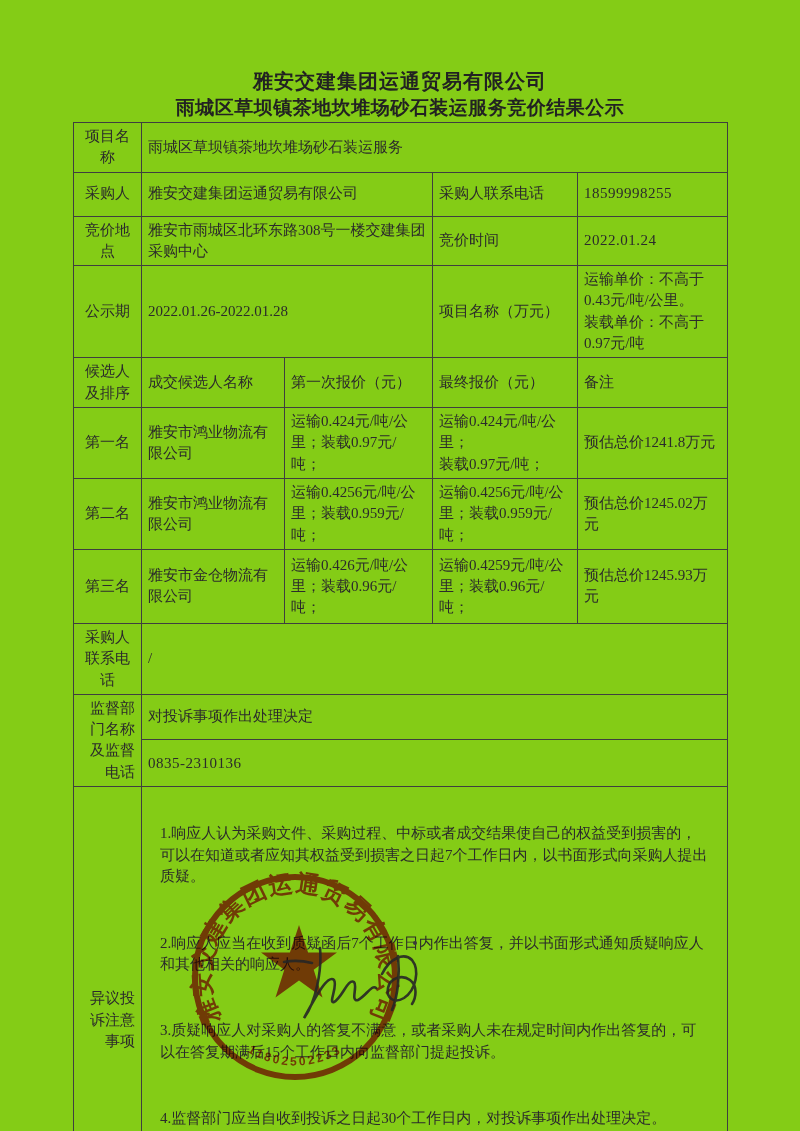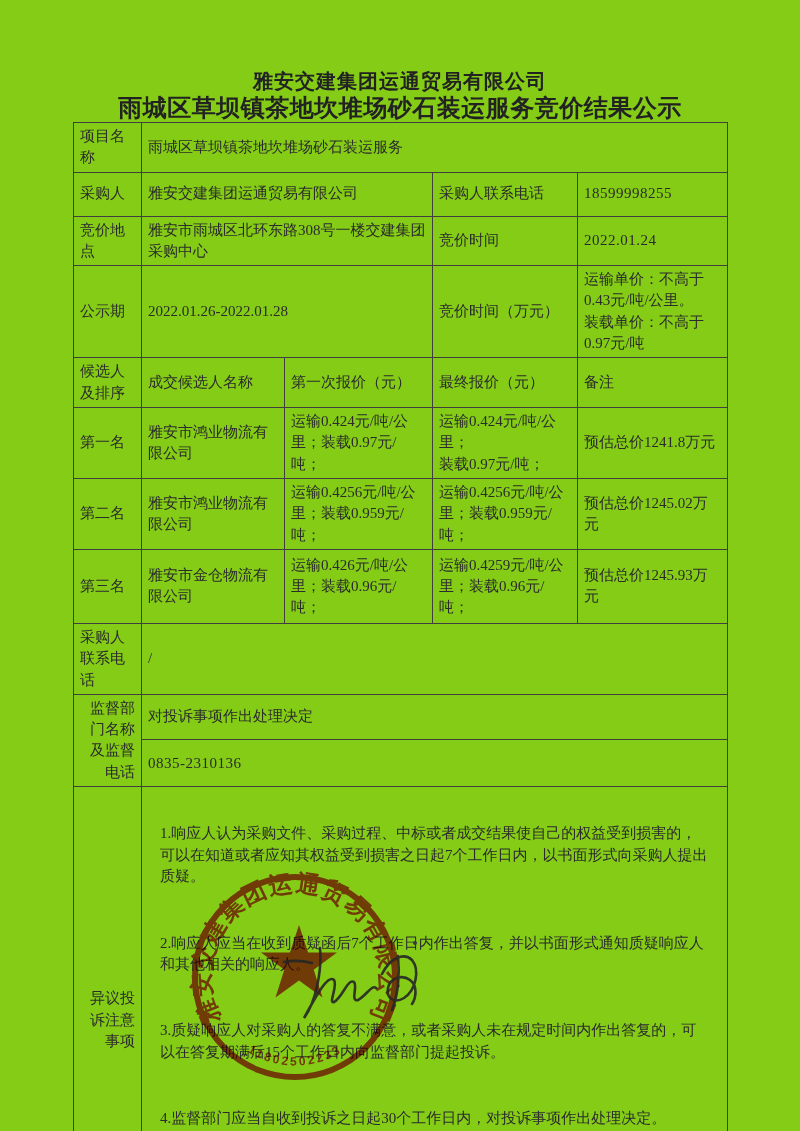--- a/index.html
+++ b/index.html
@@ -4,30 +4,30 @@
 <style>
   * { margin:0; padding:0; box-sizing:border-box; }
   html,body { background:#ffffff; }
   body { width:800px; height:1131px; position:relative; overflow:hidden;
          font-family:"Liberation Serif","DejaVu Serif",serif; color:#2b2b2b; }
   .doc { position:absolute; inset:0; background:#84cc16; }
 
   .titles { position:absolute; top:68px; left:0; width:100%; text-align:center;
             font-family:"Liberation Sans","DejaVu Sans",sans-serif; font-weight:700; color:#222; }
   .title1 { font-size:20px; line-height:26px; letter-spacing:1px; }
-  .title2 { font-size:24px; line-height:28px; letter-spacing:0.5px; }
+  .title2 { font-size:19px; line-height:28px; letter-spacing:0.5px; }
 
   table.main { position:absolute; left:73px; top:122px; width:654px;
                border-collapse:collapse; table-layout:fixed; }
   table.main td { border:1px solid #3f3f3f; font-size:15px; line-height:1.42;
                   padding:3px 6px; vertical-align:middle; color:#2b2b2b;
                   white-space:pre-line; word-break:break-all; }
   col.c1{width:68px;} col.c2{width:143px;} col.c3{width:148px;} col.c4{width:145px;} col.c5{width:150px;}
 
-  .lbl  { text-align:left; padding:3px 2px 3px 4px; }
+  .lbl  { text-align:center; padding:3px 2px 3px 4px; }
   .lblc { text-align:right; padding:3px 1px; }
   .val  { text-align:left; }
   .ctr  { text-align:left; }
   .legal { text-align:left; padding:10px 9px; line-height:1.56; }
   .legal div { margin:12px; }
   .num { letter-spacing:0.5px;margin-top:12px; }
 
   
   .seal { position:absolute; left:182px; top:864px; width:226px; height:226px;
           opacity:0.92; mix-blend-mode:multiply; pointer-events:none; }
@@ -75,21 +75,21 @@
     <tr style="height:46px">
       <td class="lbl">竞价地点</td>
       <td class="val" colspan="2">雅安市雨城区北环东路308号一楼交建集团采购中心</td>
       <td class="ctr">竞价时间</td>
       <td class="ctr num">2022.01.24</td>
     </tr>
 
     <tr style="height:77px">
       <td class="lbl">公示期</td>
       <td class="val" colspan="2">2022.01.26-2022.01.28</td>
-      <td class="ctr">竞价时间（万元）</td>
+      <td class="ctr">项目名称（万元）</td>
       <td class="val">运输单价：不高于
 0.43元/吨/公里。
  装载单价：不高于
 0.97元/吨</td>
     </tr>
 
     <tr style="height:46px">
       <td class="lbl">候选人及排序</td>
       <td class="ctr">成交候选人名称</td>
       <td class="ctr">第一次报价（元）</td>

